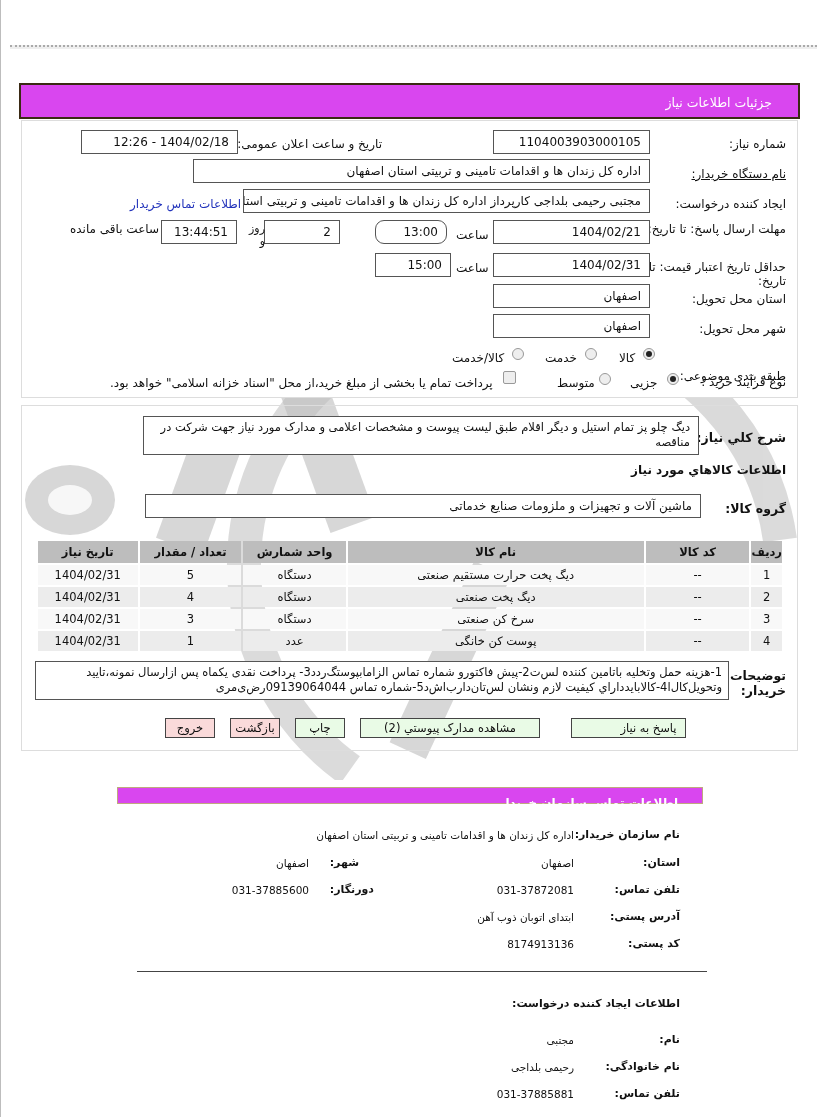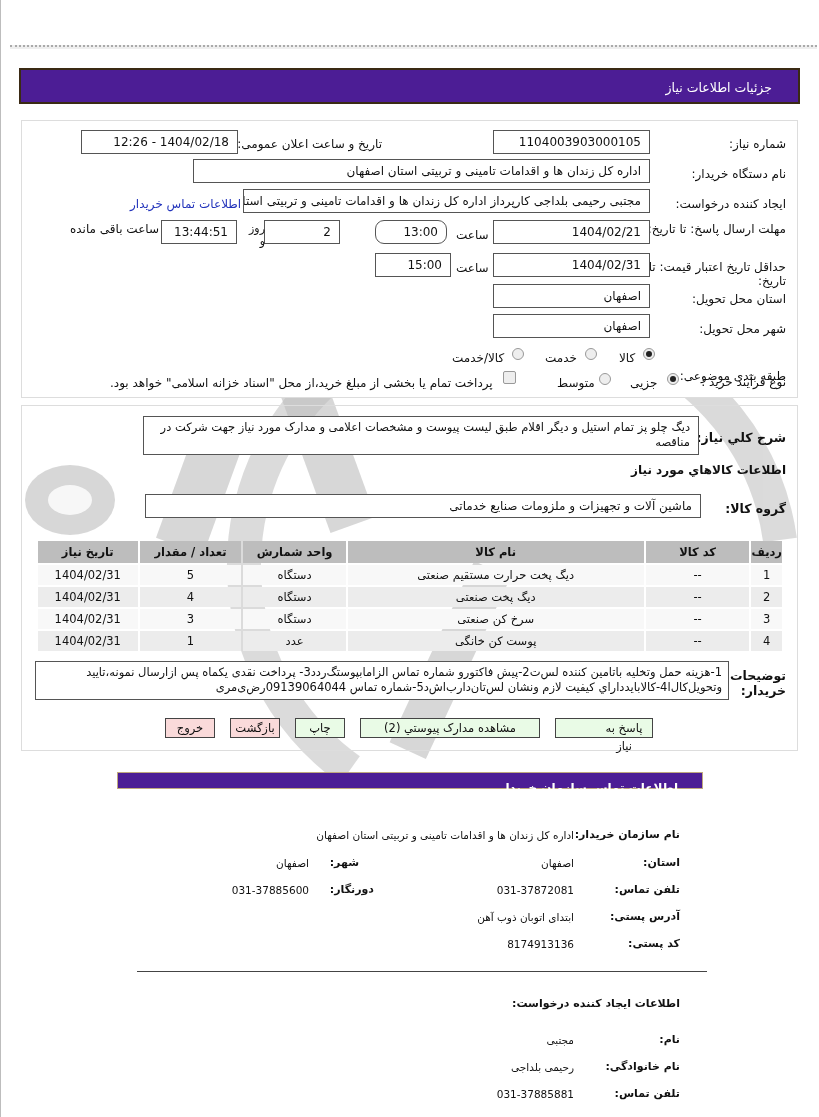--- a/index.html
+++ b/index.html
@@ -1,20 +1,20 @@
 <!DOCTYPE html>
 <html><head>
 <meta charset="utf-8">
 <style>
   * { box-sizing: border-box; margin: 0; padding: 0; }
   html, body { width: 819px; height: 1117px; background: #fff; overflow: hidden; }
   body { position: relative; font-family: "DejaVu Sans", sans-serif; font-size: 12px; color: #111; direction: rtl; }
   .leftrule { position: absolute; left: 0; top: 0; width: 1px; height: 1117px; background: #bdbdbd; }
   .top-sep { position: absolute; left: 10px; top: 45px; width: 807px; height: 4px; border-top: 2px dotted #aaa; background: #eee; }
-  .panel-header { position: absolute; background: #4c1d95; color: #fff; border: 1px solid #3a2a14; }
+  .panel-header { position: absolute; background: #d946ef; color: #fff; border: 1px solid #3a2a14; margin-top: 15px; }
   .ph1 { left: 19px; top: 68px; width: 781px; height: 36px; border-width: 2px; }
   .ph1 span { position: absolute; right: 26px; top: 10px; font-size: 12.5px; }
   .box { position: absolute; border: 1px solid #ddd; background: #fff; }
   .box1 { left: 21px; top: 120px; width: 777px; height: 278px; }
   .box2 { left: 21px; top: 405px; width: 777px; height: 346px; }
   .lbl { position: absolute; font-size: 12px; white-space: nowrap; }
   .bold { font-weight: bold; }
   .fld { position: absolute; border: 1px solid #555; background: #fff; font-size: 12px; padding: 0 8px; line-height: 22px; height: 24px; text-align: right; white-space: nowrap; overflow: hidden; }
   .link { color: #2233bb; }
   .radio { position: absolute; width: 12px; height: 12px; border-radius: 50%; border: 1px solid #999; background: #eee; }
@@ -59,21 +59,21 @@
   <span>جزئیات اطلاعات نیاز</span>
 </div>
 
 <div class="box box1"></div>
 
 <span class="lbl" style="right:33px;top:137px;">شماره نیاز:</span>
 <div class="fld" style="left:493px;top:130px;width:157px;">1104003903000105</div>
 <span class="lbl" style="right:437px;top:137px;">تاریخ و ساعت اعلان عمومی:</span>
 <div class="fld" style="left:81px;top:130px;width:157px;">1404/02/18 - 12:26</div>
 
-<span class="lbl" style="right:33px;top:167px;">نام دستگاه خریدار:</span>
+<span class="lbl" style="right:33px;top:167px;text-decoration:underline;">نام دستگاه خریدار:</span>
 <div class="fld" style="left:193px;top:159px;width:457px;">اداره کل زندان ها و اقدامات تامینی و تربیتی استان اصفهان</div>
 
 <span class="lbl" style="right:33px;top:197px;">ایجاد کننده درخواست:</span>
 <div class="fld" style="left:243px;top:189px;width:407px;">مجتبی رحیمی بلداجی کارپرداز اداره کل زندان ها و اقدامات تامینی و تربیتی استان اصفهان</div>
 <span class="lbl link" style="left:130px;top:197px;">اطلاعات تماس خریدار</span>
 
 <span class="lbl" style="right:33px;top:222px;white-space:normal;width:140px;line-height:14px;">مهلت ارسال پاسخ: تا تاریخ:</span>
 <div class="fld" style="left:493px;top:220px;width:157px;">1404/02/21</div>
 <span class="lbl" style="left:456px;top:228px;">ساعت</span>
 <div class="fld" style="left:375px;top:220px;width:72px;border-radius:9px;">13:00</div>
@@ -162,21 +162,21 @@
     </tr>
   </tbody>
 </table>
 
 <span class="lbl bold" style="right:33px;top:668px;width:50px;white-space:normal;line-height:15px;font-size:12.5px;">توضیحات خریدار:</span>
 <div class="fld" style="left:35px;top:661px;width:694px;height:39px;white-space:normal;line-height:15px;padding:3px 6px 0 6px;font-size:11.5px;">
   <div>1-هزینه حمل وتخلیه باتامین کننده لس‌ت2-پیش فاکتورو شماره تماس الزامابپوستگ‌ردد3- پرداخت نقدی یکماه  پس ازارسال نمونه،تایید</div>
   <div>وتحویل‌کال‌ا4-کالابایدداراي کیفیت لازم ونشان لس‌تان‌دارب‌اش‌د5-شماره تماس 09139064044رض‌ی‌مری</div>
 </div>
 
-<div class="btn green" style="left:555px;top:718px;width:98px;padding-left:40px;">پاسخ به نیاز</div>
+<div class="btn green" style="left:571px;top:718px;width:115px;padding-left:40px;">پاسخ به نیاز</div>
 <div class="btn green" style="left:360px;top:718px;width:180px;">مشاهده مدارک پیوستي (2)</div>
 <div class="btn green" style="left:295px;top:718px;width:50px;">چاپ</div>
 <div class="btn pink" style="left:230px;top:718px;width:50px;">بازگشت</div>
 <div class="btn pink" style="left:165px;top:718px;width:50px;">خروج</div>
 
 <div class="panel-header ph2">
   <span>اطلاعات تماس سازمان خریدار</span>
 </div>
 
 <span class="c-lbl" style="right:139px;top:828px;">نام سازمان خریدار:</span>

